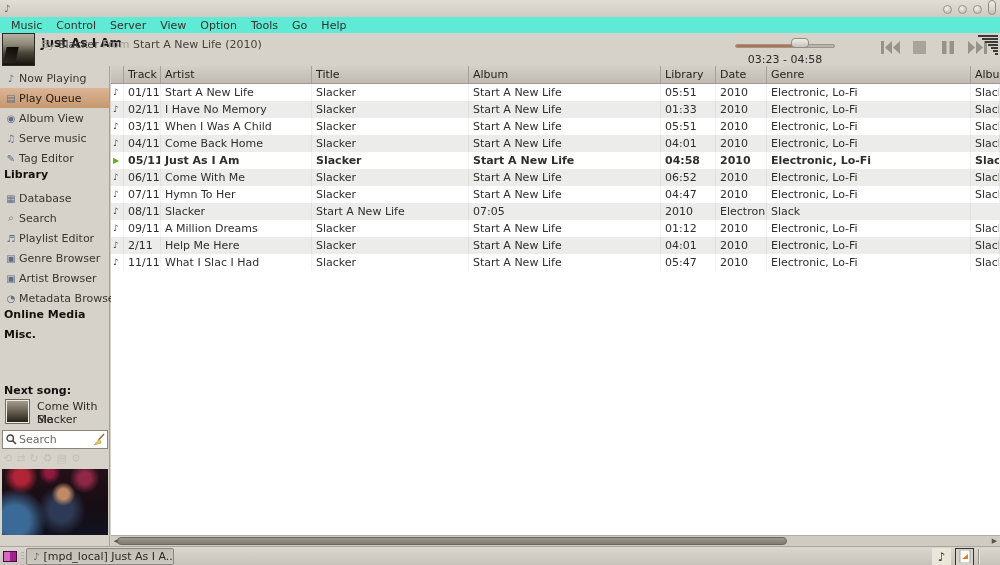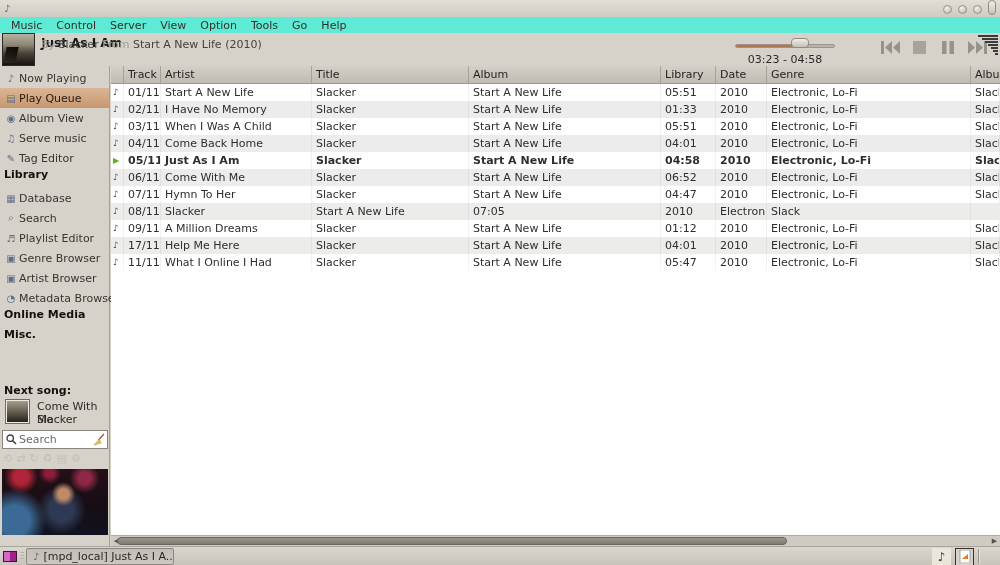--- a/index.html
+++ b/index.html
@@ -378,33 +378,33 @@
     <div class="td">A Million Dreams</div>
     <div class="td">Slacker</div>
     <div class="td">Start A New Life</div>
     <div class="td">01:12</div>
     <div class="td">2010</div>
     <div class="td">Electronic, Lo-Fi</div>
     <div class="td">Slack</div>
   </div>
         <div class="trow">
     <div class="td icon">♪</div>
-    <div class="td">17/11</div>
+    <div class="td">2/11</div>
     <div class="td">Help Me Here</div>
     <div class="td">Slacker</div>
     <div class="td">Start A New Life</div>
     <div class="td">04:01</div>
     <div class="td">2010</div>
     <div class="td">Electronic, Lo-Fi</div>
     <div class="td">Slack</div>
   </div>
         <div class="trow">
     <div class="td icon">♪</div>
     <div class="td">11/11</div>
-    <div class="td">What I Online I Had</div>
+    <div class="td">What I Slac I Had</div>
     <div class="td">Slacker</div>
     <div class="td">Start A New Life</div>
     <div class="td">05:47</div>
     <div class="td">2010</div>
     <div class="td">Electronic, Lo-Fi</div>
     <div class="td">Slack</div>
   </div>
       </div>
 
     <div class="hscroll">

